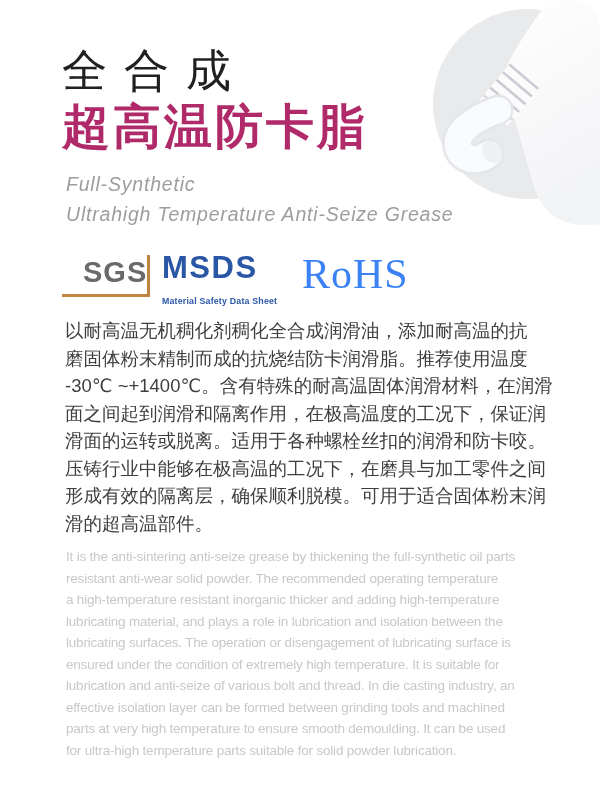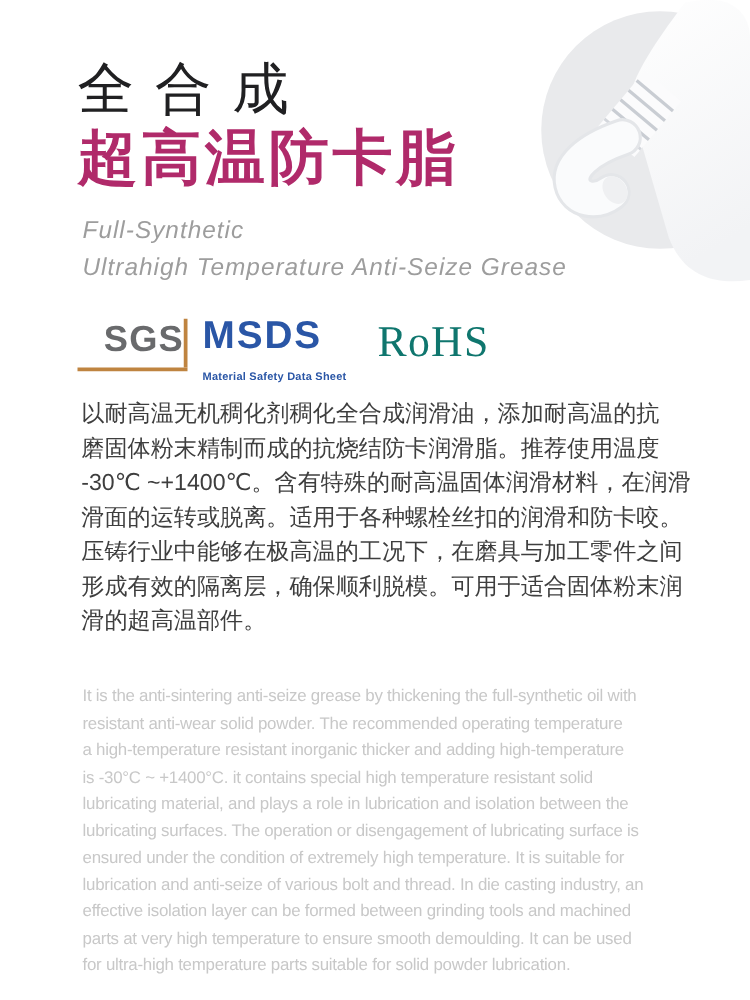--- a/index.html
+++ b/index.html
@@ -39,21 +39,21 @@
   .msds-main{
     font-size:31px;font-weight:800;color:#2a56a6;letter-spacing:1.5px;line-height:32px;margin:0;
   }
   .msds-sub{
     font-size:8.8px;font-weight:700;color:#2a56a6;letter-spacing:0.2px;margin-top:12px;
     white-space:nowrap;
   }
   .rohs{
     position:absolute;left:302px;top:250px;
     font-family:"Liberation Serif","DejaVu Serif",serif;
-    font-size:35px;line-height:48px;font-weight:400;color:#0f766e;letter-spacing:1px;
+    font-size:42px;line-height:48px;font-weight:400;color:#3b82f6;letter-spacing:1px;
   }
   
   .cn-para{
     position:absolute;left:65px;top:317px;width:500px;
     font-size:18.5px;line-height:27.5px;color:#3e3e3e;
   }
   .cn-para .line{white-space:nowrap;}
   
   .en-para{
     position:absolute;left:66px;top:546px;width:500px;
@@ -110,31 +110,31 @@
       <div class="msds-main">MSDS</div>
       <div class="msds-sub">Material Safety Data Sheet</div>
     </div>
     <div class="rohs">RoHS</div>
   </div>
 
   <div class="cn-para">
     <div class="line">以耐高温无机稠化剂稠化全合成润滑油，添加耐高温的抗</div>
     <div class="line">磨固体粉末精制而成的抗烧结防卡润滑脂。推荐使用温度</div>
     <div class="line">-30℃ ~+1400℃。含有特殊的耐高温固体润滑材料，在润滑</div>
+    <div class="line">面之间起到润滑和隔离作用，在极高温度的工况下，保证润</div>
     <div class="line">滑面的运转或脱离。适用于各种螺栓丝扣的润滑和防卡咬。</div>
     <div class="line">压铸行业中能够在极高温的工况下，在磨具与加工零件之间</div>
     <div class="line">形成有效的隔离层，确保顺利脱模。可用于适合固体粉末润</div>
     <div class="line">滑的超高温部件。</div>
   </div>
 
   <div class="en-para">
-    <div class="line">It is the anti-sintering anti-seize grease by thickening the full-synthetic oil with</div>
+    <div class="line">It is the anti-sintering anti-seize grease by thickening the full-synthetic oil parts</div>
     <div class="line">resistant anti-wear solid powder. The recommended operating temperature</div>
     <div class="line">a high-temperature resistant inorganic thicker and adding high-temperature</div>
-    <div class="line">is -30°C ~ +1400°C. it contains special high temperature resistant solid</div>
     <div class="line">lubricating material, and plays a role in lubrication and isolation between the</div>
     <div class="line">lubricating surfaces. The operation or disengagement of lubricating surface is</div>
     <div class="line">ensured under the condition of extremely high temperature. It is suitable for</div>
     <div class="line">lubrication and anti-seize of various bolt and thread. In die casting industry, an</div>
     <div class="line">effective isolation layer can be formed between grinding tools and machined</div>
     <div class="line">parts at very high temperature to ensure smooth demoulding. It can be used</div>
     <div class="line">for ultra-high temperature parts suitable for solid powder lubrication.</div>
   </div>
 
 </div>

